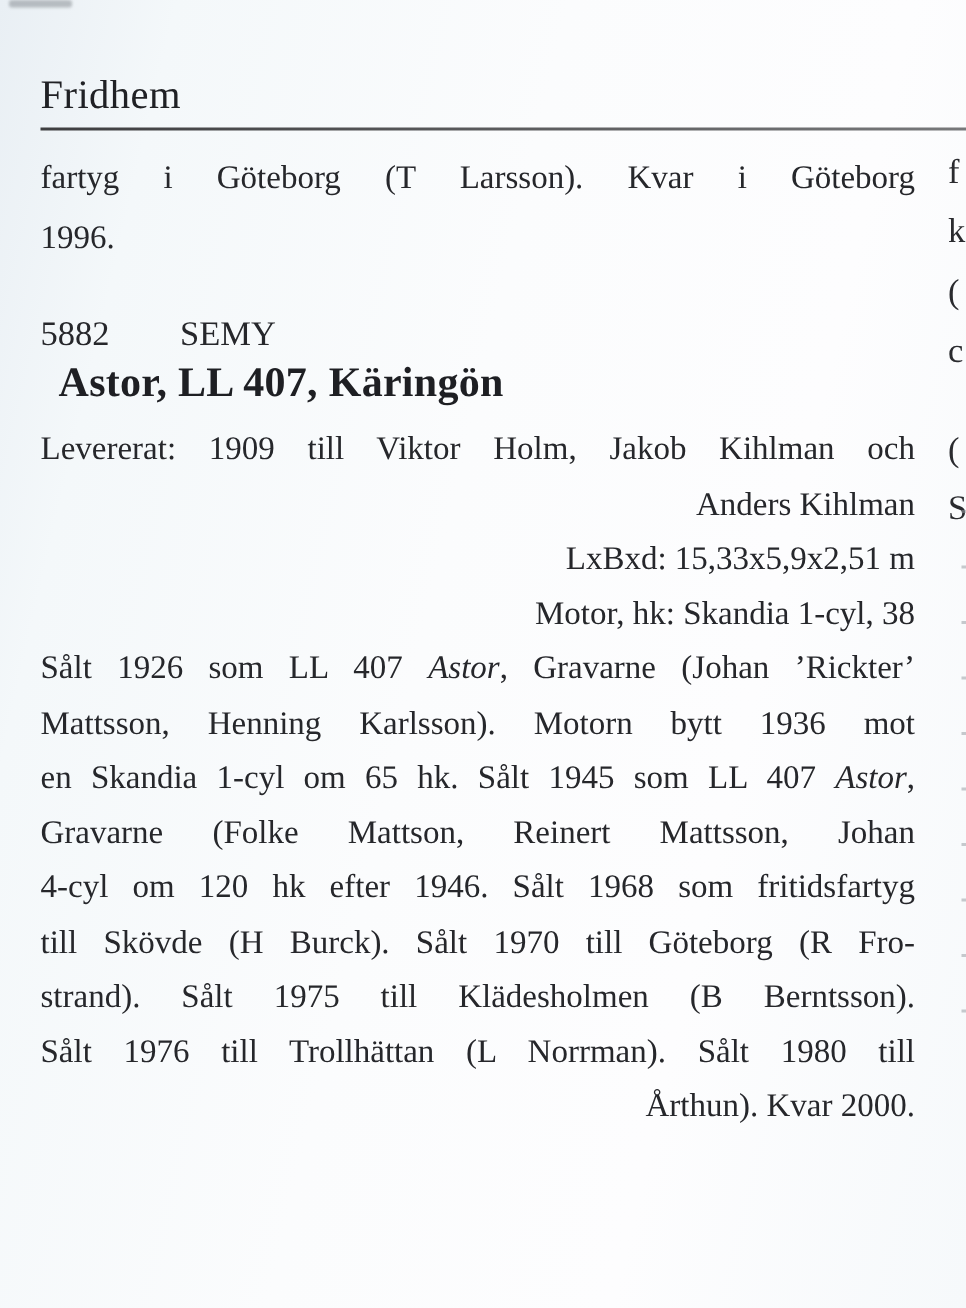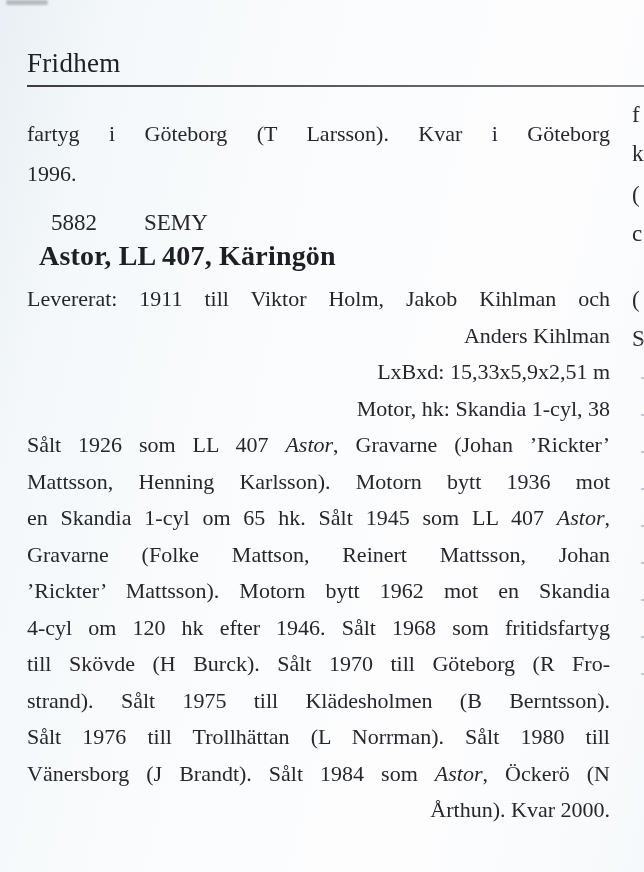--- a/index.html
+++ b/index.html
@@ -17,35 +17,35 @@
   }
   .hdr{
     position:absolute;left:27px;top:46px;
     font-size:27px;line-height:34px;letter-spacing:.3px;color:#202125;
   }
   .rule{
     position:absolute;left:27px;top:85px;width:617px;height:2px;
     background:linear-gradient(to right,#3e3e40,#77787a);
   }
   .col{position:absolute;left:27px;width:583px;}
-  #intro{top:114px;}
+  #intro{top:98px;}
   #intro .tline{height:40px;line-height:40px;}
   .tline{
     height:37px;line-height:37px;font-size:22px;white-space:nowrap;color:#26272b;
   }
   .tline.just{
     white-space:normal;
     text-align:justify;
     text-align-last:justify;
     overflow:hidden;height:37px;
   }
   #intro .tline.just{height:40px;}
   .it{font-style:italic;}
   #entryhead{position:absolute;left:27px;top:209px;width:583px;height:28px;
-    font-size:23px;line-height:28px;margin-left:24px;}
+    font-size:23px;line-height:28px;}
   #entryhead .num{display:inline-block;min-width:93px;}
   .vessel{
     position:absolute;left:39px;top:238px;width:583px;
     font-size:28px;line-height:36px;font-weight:bold;letter-spacing:.2px;color:#1e1f23;
   }
   #bodytext{top:281px;}
   #bodytext .tline{height:36.5px;line-height:36.5px;text-align:right;}
   #edge{position:absolute;left:630px;top:0;width:14px;height:872px;overflow:hidden;}
   .frag{
     position:absolute;left:2px;font-size:23px;line-height:30px;color:#2a2b2f;
@@ -69,34 +69,32 @@
       <div class="tline"><span>1996.</span></div>
     </div>
 
   <div id="entryhead">
     <span class="num">5882</span><span>SEMY</span>
   </div>
 
   <div class="vessel">Astor, LL 407, Käringön</div>
 
   <div class="col" id="bodytext">
-      <div class="tline just"><span>Levererat: 1911 till Viktor Holm, Jakob Kihlman och</span></div>
+      <div class="tline just"><span>Levererat: 1909 till Viktor Holm, Jakob Kihlman och</span></div>
       <div class="tline"><span>Anders Kihlman</span></div>
       <div class="tline"><span>LxBxd: 15,33x5,9x2,51 m</span></div>
       <div class="tline"><span>Motor, hk: Skandia 1-cyl, 38</span></div>
       <div class="tline just"><span>Sålt 1926 som LL 407 </span><span class="it">Astor</span><span>, Gravarne (Johan ’Rickter’</span></div>
       <div class="tline just"><span>Mattsson, Henning Karlsson). Motorn bytt 1936 mot</span></div>
       <div class="tline just"><span>en Skandia 1-cyl om 65 hk. Sålt 1945 som LL 407 </span><span class="it">Astor</span><span>,</span></div>
       <div class="tline just"><span>Gravarne (Folke Mattson, Reinert Mattsson, Johan</span></div>
-      <div class="tline just"><span>’Rickter’ Mattsson). Motorn bytt 1962 mot en Skandia</span></div>
       <div class="tline just"><span>4-cyl om 120 hk efter 1946. Sålt 1968 som fritidsfartyg</span></div>
       <div class="tline just"><span>till Skövde (H Burck). Sålt 1970 till Göteborg (R Fro-</span></div>
       <div class="tline just"><span>strand). Sålt 1975 till Klädesholmen (B Berntsson).</span></div>
       <div class="tline just"><span>Sålt 1976 till Trollhättan (L Norrman). Sålt 1980 till</span></div>
-      <div class="tline just"><span>Vänersborg (J Brandt). Sålt 1984 som </span><span class="it">Astor</span><span>, Öckerö (N</span></div>
       <div class="tline"><span>Årthun). Kvar 2000.</span></div>
     </div>
 
   <div id="edge">
       <span class="frag" style="top: 100px;">f</span>
       <span class="frag" style="top: 139px;">k</span>
       <span class="frag" style="top: 180px;">(</span>
       <span class="frag" style="top: 219px;">c</span>
       <span class="frag" style="top: 285px;">(</span>
       <span class="frag" style="top: 324px;">S</span>

